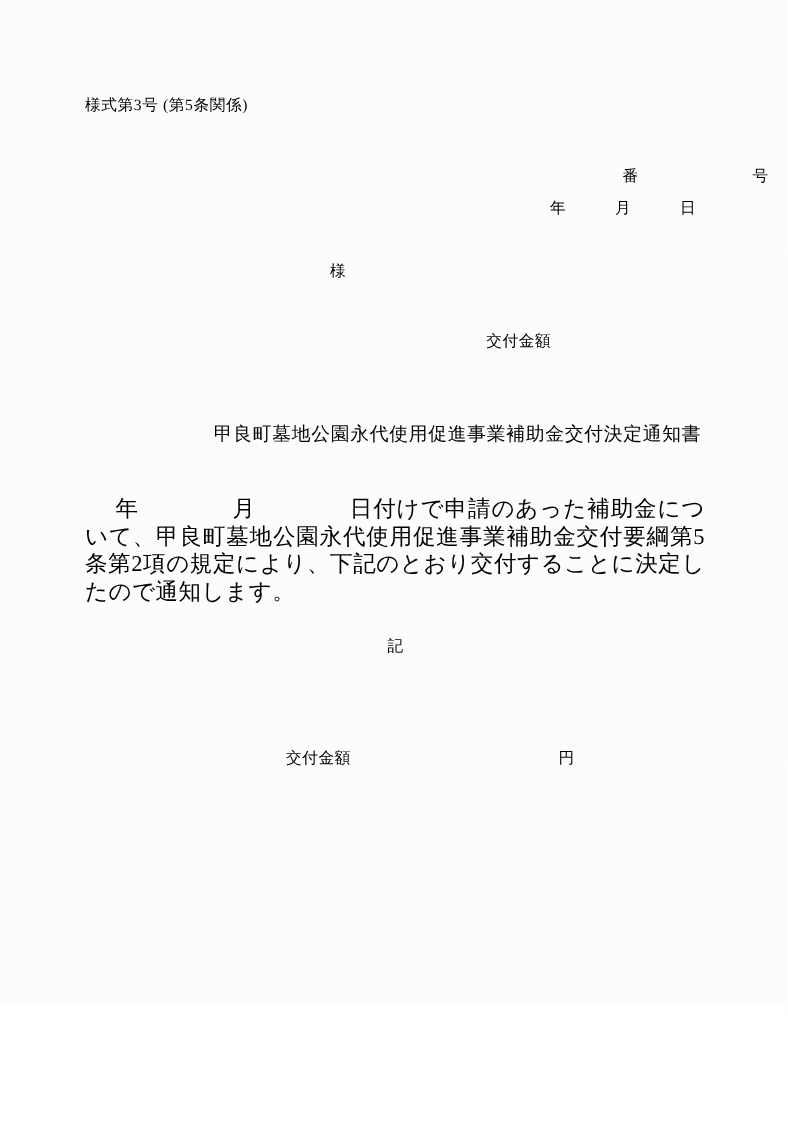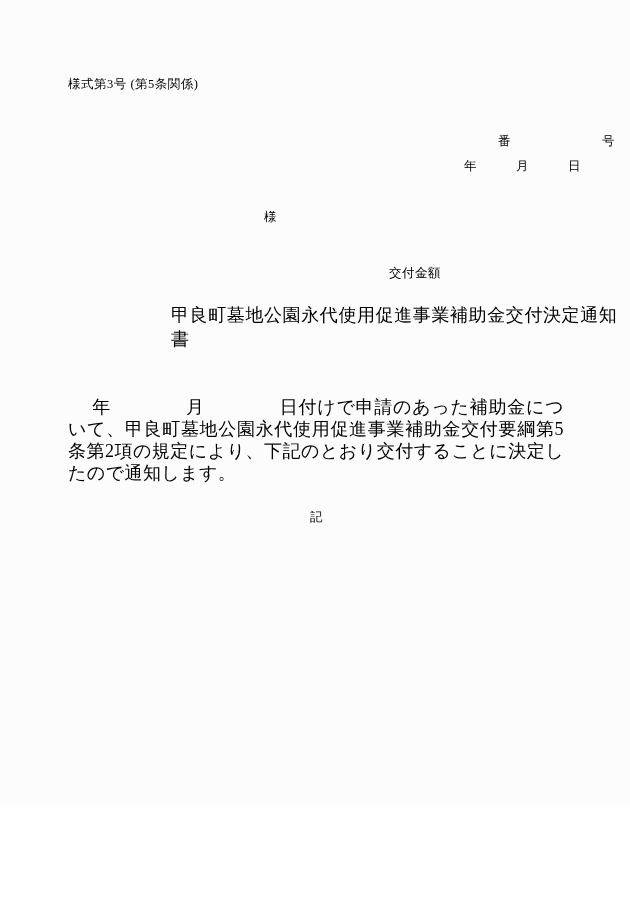--- a/index.html
+++ b/index.html
@@ -40,21 +40,21 @@
     position: absolute;
     left: 454px;
     top: 133px;
     font-size: 12.5px;
     letter-spacing: 0.5px;
     white-space: pre;
     margin-left: 44px;
   }
   .date-line {
     position: absolute;
-    left: 464px;
+    left: 440px;
     top: 158px;
     font-size: 12.5px;
     letter-spacing: 0.5px;
     white-space: pre;
   }
 
   .addressee {
     position: absolute;
     left: 264px;
     top: 209px;
@@ -66,22 +66,22 @@
     position: absolute;
     left: 389px;
     top: 265px;
     font-size: 12.5px;
     letter-spacing: 0.5px;
   }
 
   .title {
     position: absolute;
     left: 171px;
-    top: 303px;
-    font-size: 18px;
+    top: 338px;
+    font-size: 15px;
     letter-spacing: 0.6px;
   }
 
   .body-block {
     position: absolute;
     left: 68px;
     top: 396px;
     width: 496px;
     font-size: 18px;
     line-height: 22px;
@@ -132,15 +132,18 @@
     <div class="issuer">交付金額</div>
 
     <div class="title">甲良町墓地公園永代使用促進事業補助金交付決定通知書</div>
 
     <div class="body-block">
       <span class="indent"></span><span>年　　　　月　　　　日付けで申請のあった補助金について、甲良町墓地公園永代使用促進事</span><span>業補助金交付要綱第5条第2項の規定により、下記のとおり交付することに決定したので通</span><span>知します。</span>
     </div>
 
     <div class="ki">記</div>
 
+    <div class="amount-row">
+      <span class="amount-label">交付金額</span><span class="amount-gap"></span><span>円</span>
+    </div>
 
   </div>
 </div>
 
 </body></html>

